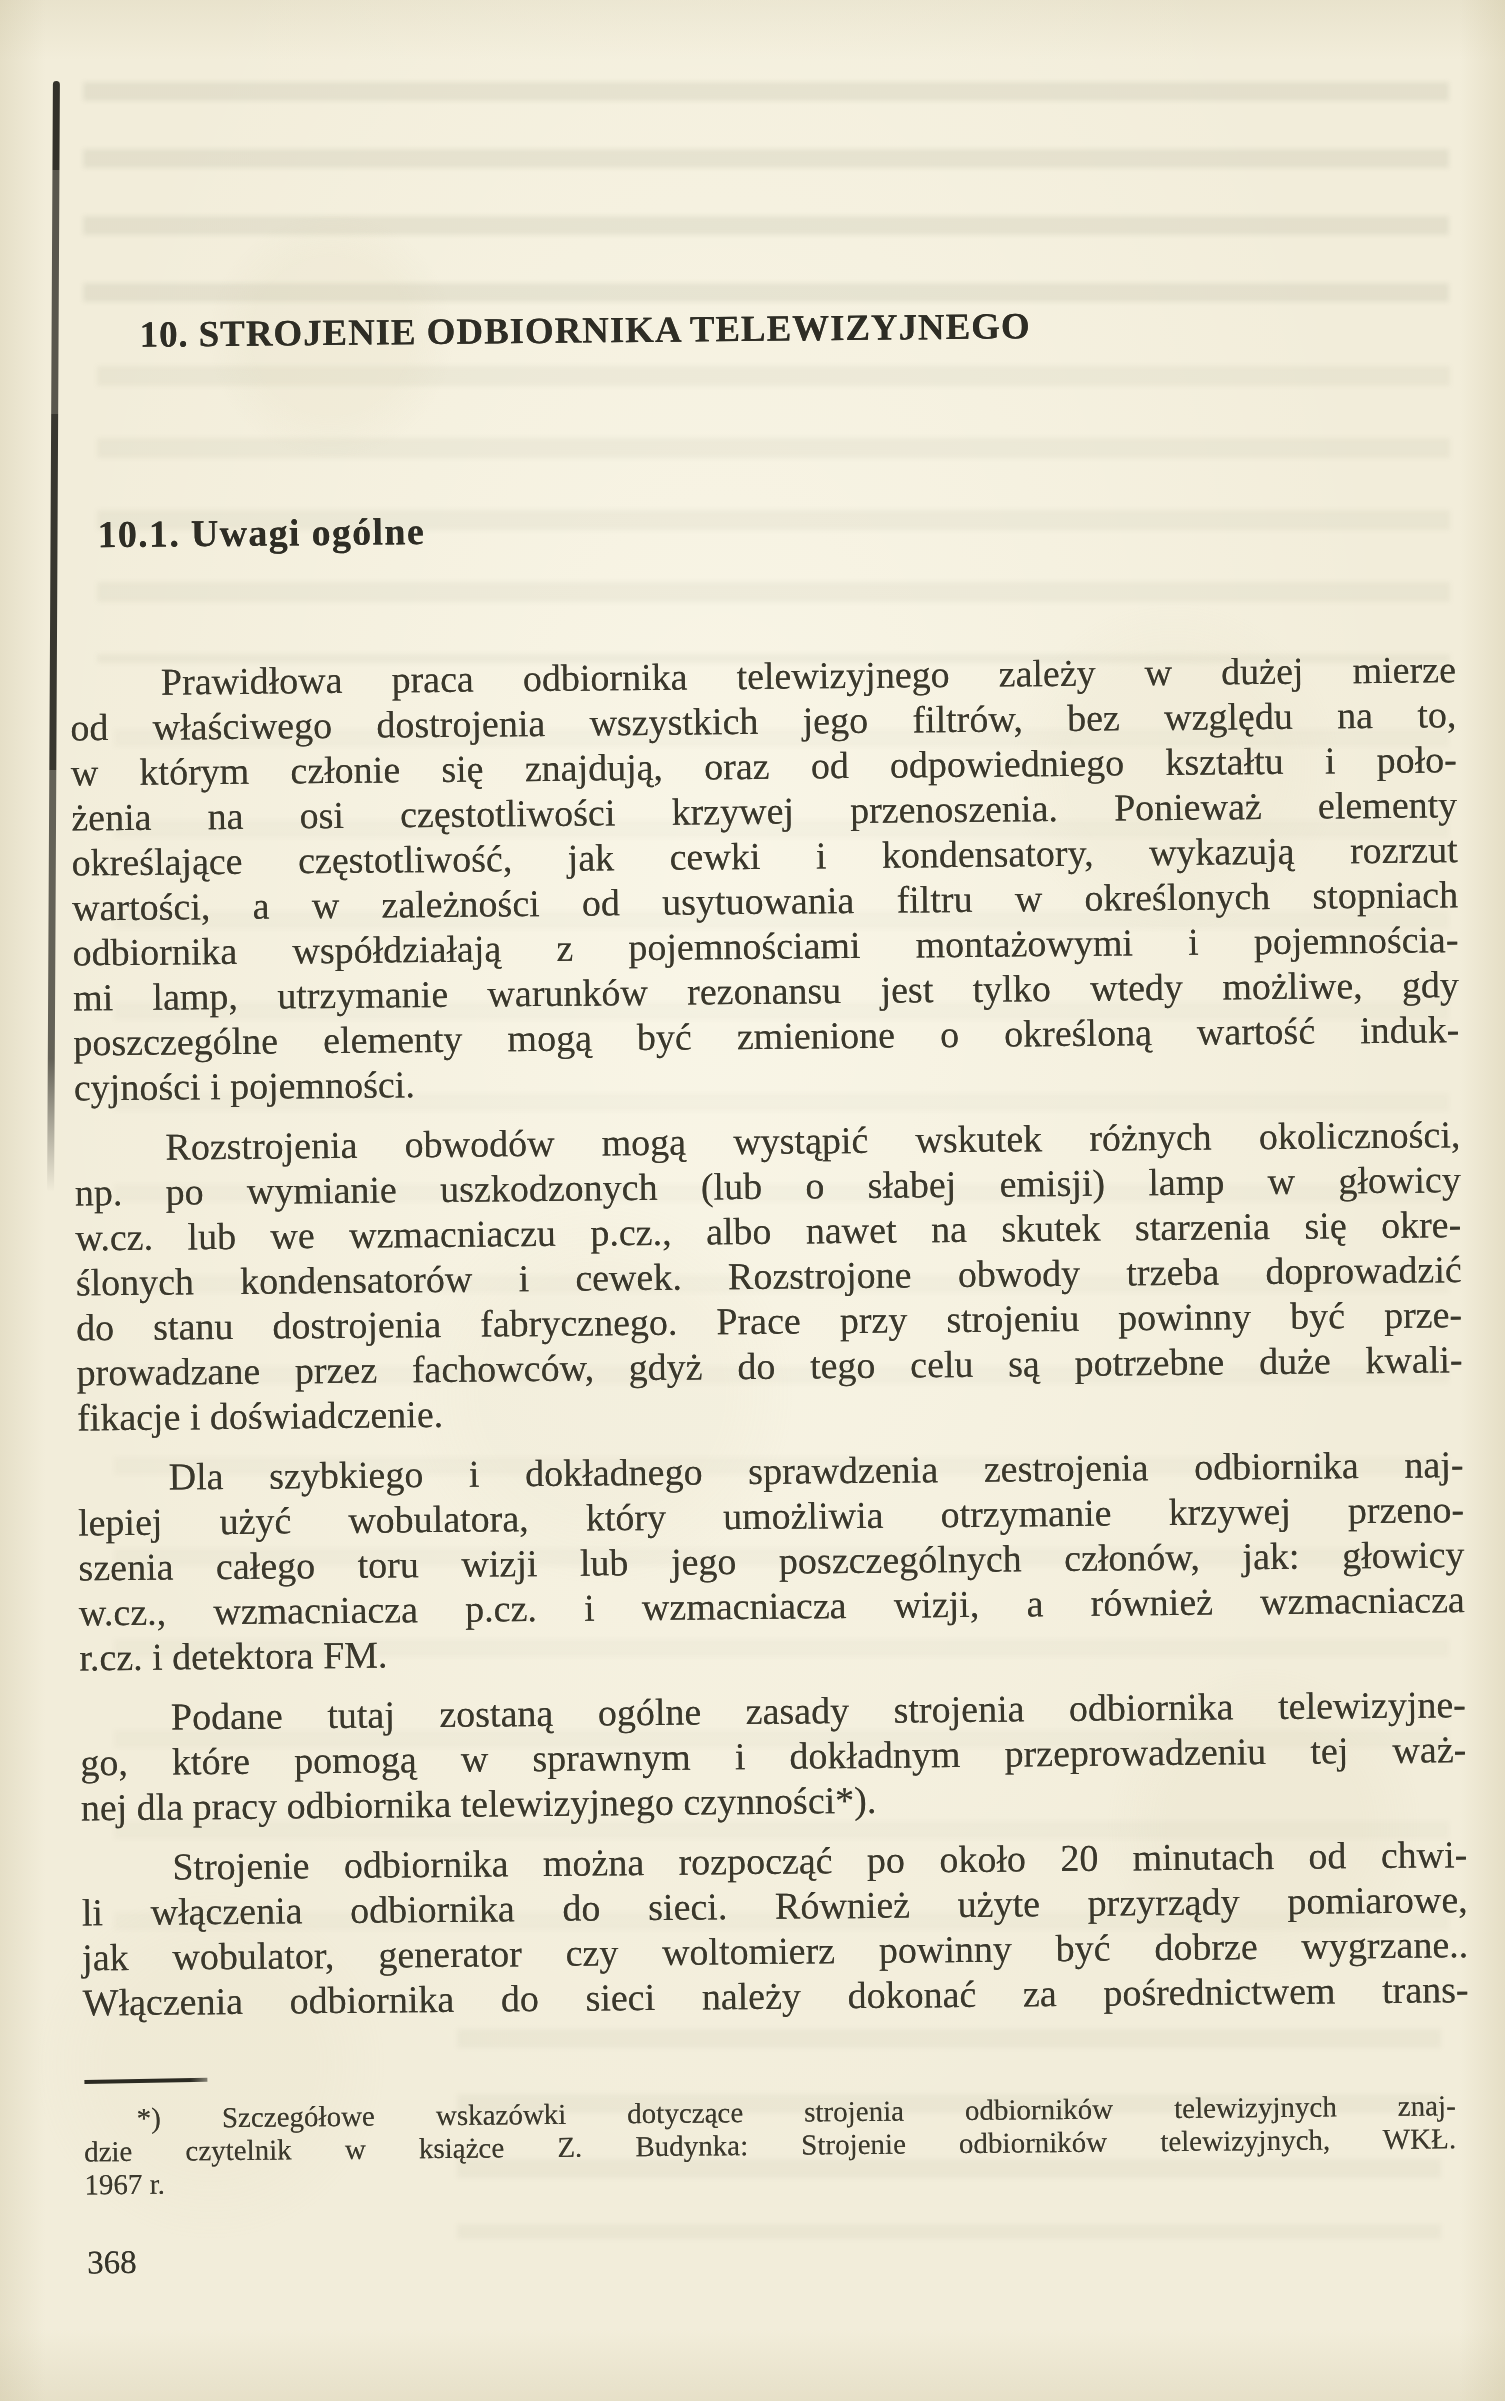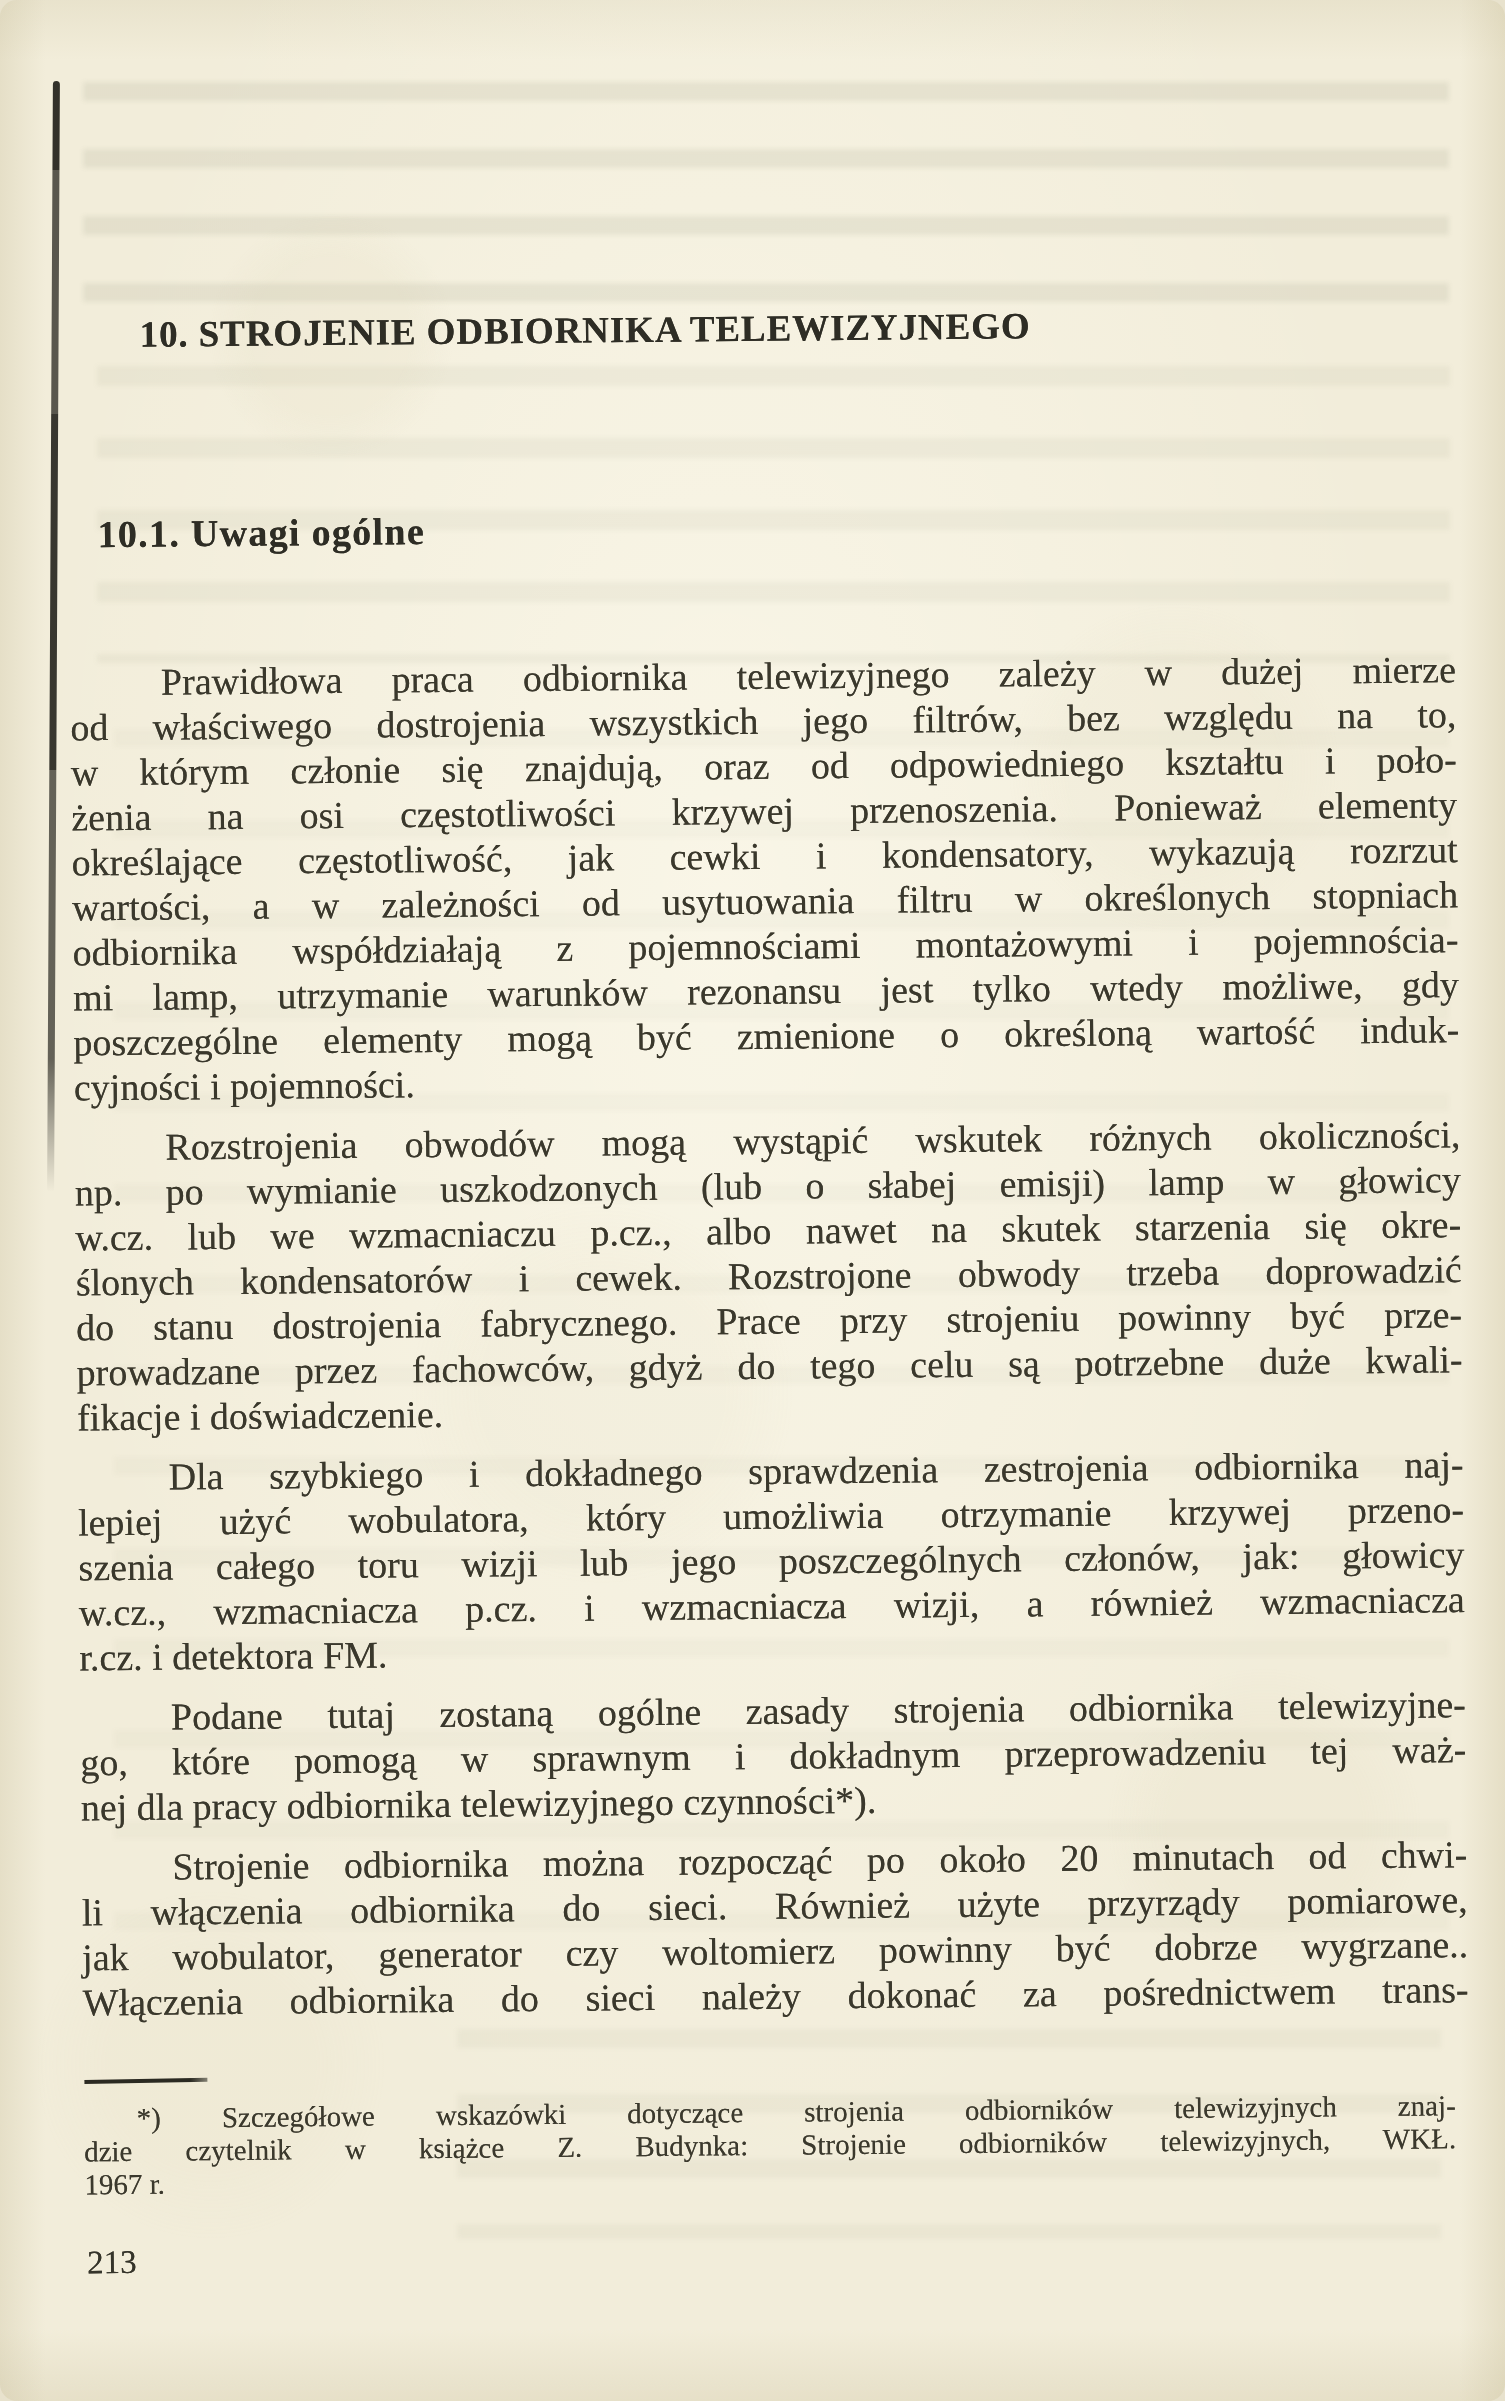--- a/index.html
+++ b/index.html
@@ -9,21 +9,20 @@
     font-family:"Liberation Serif","DejaVu Serif",serif;
   }
   
   #sheet{
     position:absolute;inset:0;
     background:
       radial-gradient(ellipse at 48% 38%, rgba(255,253,242,.55) 0%, rgba(255,253,242,0) 62%),
       linear-gradient(to right, rgba(196,186,150,.28) 0, rgba(196,186,150,0) 3%, rgba(196,186,150,0) 97%, rgba(199,188,150,.30) 100%),
       linear-gradient(to bottom, rgba(199,190,155,.22) 0, rgba(199,190,155,0) 2.5%, rgba(199,190,155,0) 97%, rgba(196,186,148,.26) 100%),
       #f2edda;
-    border-radius: 17px;
   }
   
   #scan{
     position:absolute;inset:0;
     transform:rotate(-0.55deg);
     transform-origin:753px 1201px;
     color:#38362b;
   }
   .abs{position:absolute;}
 
@@ -181,17 +180,17 @@
     <div id="footnote-rule" class="abs"></div>
 
     <div id="footnote" class="abs">
         <div class="para">
           <div class="bl first">*) Szczegółowe wskazówki dotyczące strojenia odbiorników telewizyjnych znaj-</div>
           <div class="bl">dzie czytelnik w książce Z. Budynka: Strojenie odbiorników telewizyjnych, WKŁ.</div>
           <div class="bl last">1967 r.</div>
         </div>
       </div>
 
-    <div id="page-number" class="abs">213</div>
+    <div id="page-number" class="abs">368</div>
 
   </div>
 </div>
 
 
 </body></html>

